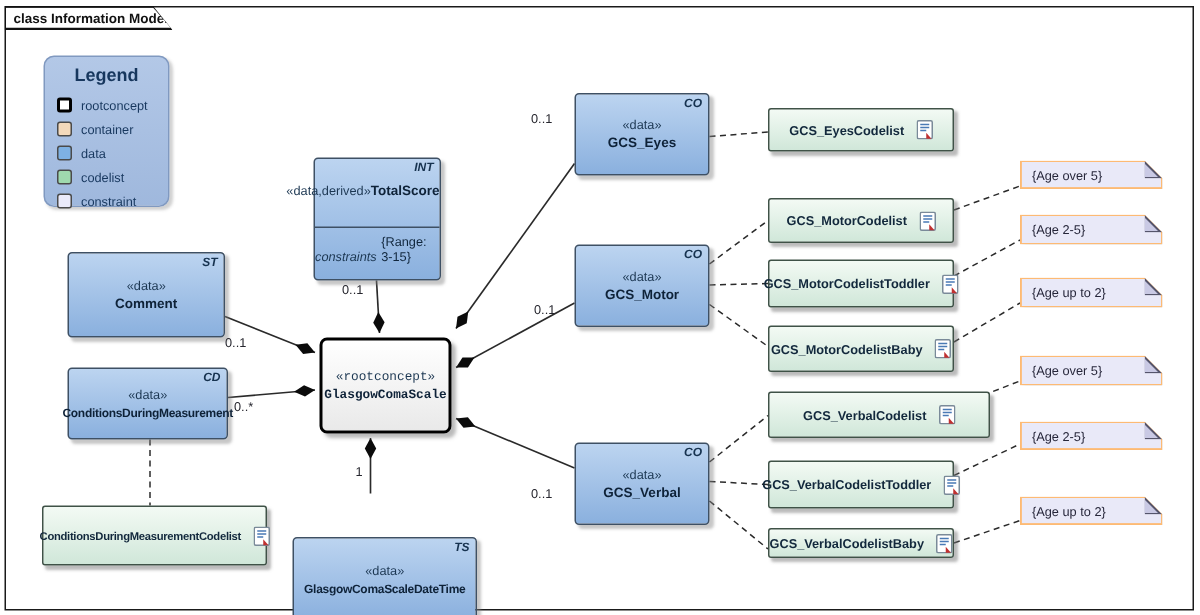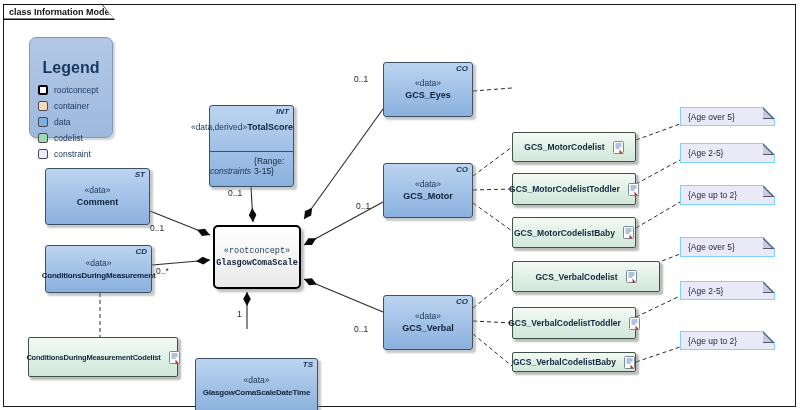--- a/index.html
+++ b/index.html
@@ -10,21 +10,21 @@
   
   .tab{position:absolute;left:3px;top:4px;width:112px;height:16px;background:#111;
        clip-path:polygon(0 0,calc(100% - 13px) 0,100% 100%,0 100%);}
   .tab-in{position:absolute;left:1px;top:1px;right:1px;bottom:1.5px;background:#fff;
        clip-path:polygon(0 0,calc(100% - 12px) 0,100% 100%,0 100%);
        display:flex;align-items:center;padding-left:5px;font-size:9px;font-weight:bold;color:#111;white-space:nowrap;}
 
   
   .legend{position:absolute;left:29px;top:37px;width:84px;height:101px;background:linear-gradient(#b3c8e7,#9fb8dd);
        border:1px solid #8099c0;border-radius:7px;box-shadow:2px 2px 2px rgba(140,140,140,.4);padding:5px 0 0 8px;box-sizing:border-box;}
-  .legend-title{font-size:16px;font-weight:bold;color:#17375e;text-align:center;margin:16px 8px 5px 0;}
+  .legend-title{font-size:12px;font-weight:bold;color:#17375e;text-align:center;margin:0 8px 5px 0;}
   .lrow{display:flex;align-items:center;gap:6px;height:16px;}
   .sw{width:10px;height:10px;border:1px solid #4a4a4a;border-radius:2px;box-sizing:border-box;}
   .sw.root{border:2px solid #000;background:#fff;}
   .lrow span{font-size:8.5px;color:#17375e;}
 
   
   .node{position:absolute;border:1px solid #3e5064;border-radius:3px;
        background:linear-gradient(#bcd4f0,#8ab0de);
        box-shadow:2.5px 2.5px 2px rgba(130,130,130,.45);
        display:flex;flex-direction:column;align-items:center;justify-content:center;box-sizing:border-box;}
@@ -47,21 +47,21 @@
 
   
   .green{position:absolute;border:1px solid #3f5247;border-radius:2px;
        background:linear-gradient(#f3faf4,#d0e7d9);
        box-shadow:2.5px 2.5px 2px rgba(120,120,120,.5);
        display:flex;align-items:center;justify-content:center;gap:8px;box-sizing:border-box;}
   .green .gnm{font-size:8.5px;font-weight:bold;color:#12283c;white-space:nowrap;}
   .green .gnm.sm{font-size:7.5px;letter-spacing:-0.2px;}
 
   
-  .note{position:absolute;background:#7dd3fc;clip-path:polygon(0 0,calc(100% - 12px) 0,100% 12px,100% 100%,0 100%);
+  .note{position:absolute;background:#fdba74;clip-path:polygon(0 0,calc(100% - 12px) 0,100% 12px,100% 100%,0 100%);
        box-shadow:2px 2px 2px rgba(140,140,140,.45);}
   .note-in{position:absolute;inset:1px;background:#e9e9f8;clip-path:polygon(0 0,calc(100% - 11px) 0,100% 11px,100% 100%,0 100%);
        display:flex;align-items:center;padding-left:7px;font-size:8.5px;color:#26263a;}
   .note-flap{position:absolute;top:0;right:0;width:12px;height:12px;background:#55556b;
        clip-path:polygon(0 0,100% 100%,0 100%);}
   .note-flap::after{content:"";position:absolute;left:0;top:2px;width:9px;height:9px;background:#c9c9e4;
        clip-path:polygon(0 0,100% 100%,0 100%);}
 
   .mult{position:absolute;font-size:8.5px;color:#26262e;white-space:nowrap;}
   svg.wires{position:absolute;inset:0;pointer-events:none;}
@@ -190,20 +190,28 @@
   </div>
 
   <div class="green" style="left:28px;top:337px;width:150px;height:40px;">
     <span class="gnm sm">ConditionsDuringMeasurementCodelist</span>
     <svg class="doc-ic" width="11" height="13" viewBox="0 0 11 13">
         <rect x="0.5" y="0.5" width="10" height="12" rx="1" fill="#fff" stroke="#7a8a99"></rect>
         <path d="M2.5 3h6 M2.5 5h6 M2.5 7h4" stroke="#4a7ab5" stroke-width="0.9"></path>
         <path d="M6.5 8.5 L10 12.5 L6.5 12.5 Z" fill="#c03030"></path>
       </svg>
   </div>
+  <div class="green" style="left:512px;top:72px;width:124px;height:29px;">
+    <span class="gnm">GCS_EyesCodelist</span>
+    <svg class="doc-ic" width="11" height="13" viewBox="0 0 11 13">
+        <rect x="0.5" y="0.5" width="10" height="12" rx="1" fill="#fff" stroke="#7a8a99"></rect>
+        <path d="M2.5 3h6 M2.5 5h6 M2.5 7h4" stroke="#4a7ab5" stroke-width="0.9"></path>
+        <path d="M6.5 8.5 L10 12.5 L6.5 12.5 Z" fill="#c03030"></path>
+      </svg>
+  </div>
   <div class="green" style="left:512px;top:132px;width:124px;height:30px;">
     <span class="gnm">GCS_MotorCodelist</span>
     <svg class="doc-ic" width="11" height="13" viewBox="0 0 11 13">
         <rect x="0.5" y="0.5" width="10" height="12" rx="1" fill="#fff" stroke="#7a8a99"></rect>
         <path d="M2.5 3h6 M2.5 5h6 M2.5 7h4" stroke="#4a7ab5" stroke-width="0.9"></path>
         <path d="M6.5 8.5 L10 12.5 L6.5 12.5 Z" fill="#c03030"></path>
       </svg>
   </div>
   <div class="green" style="left:512px;top:173px;width:124px;height:32px;">
     <span class="gnm">GCS_MotorCodelistToddler</span>

